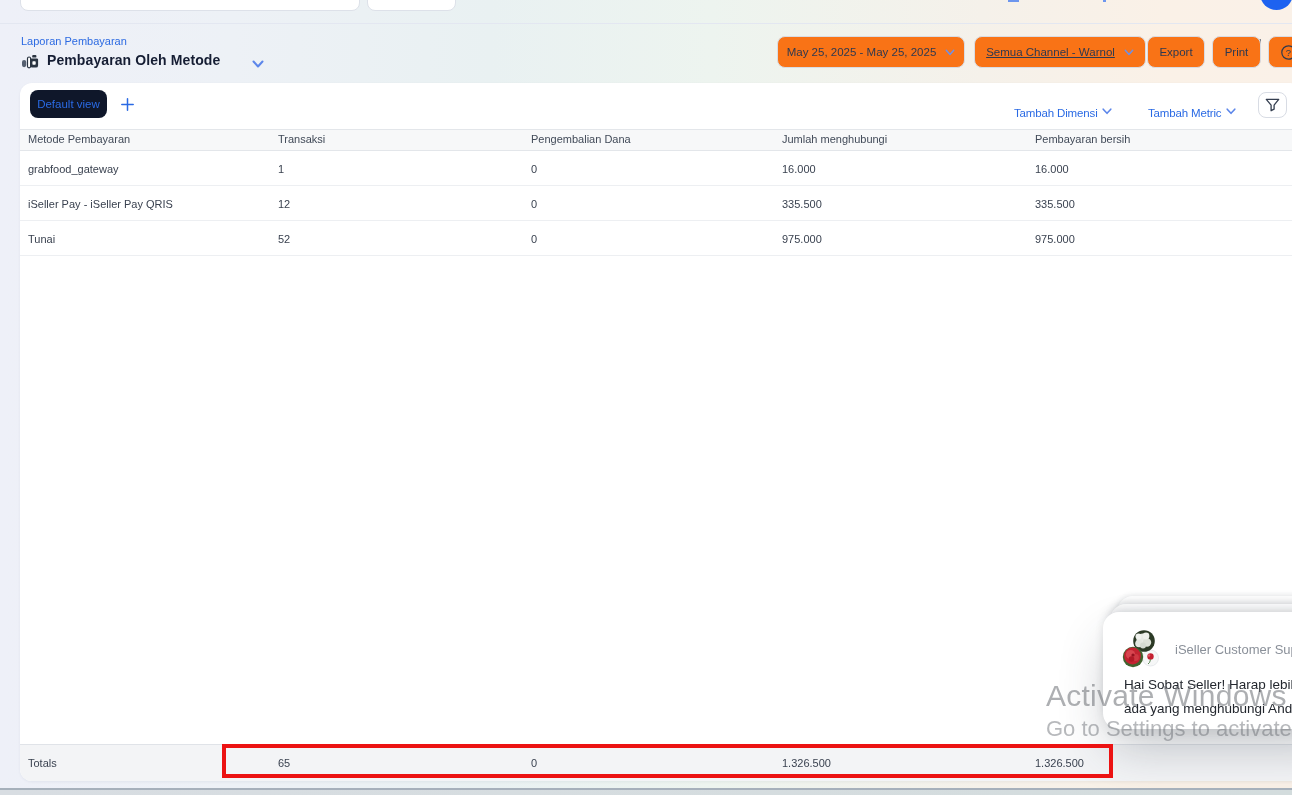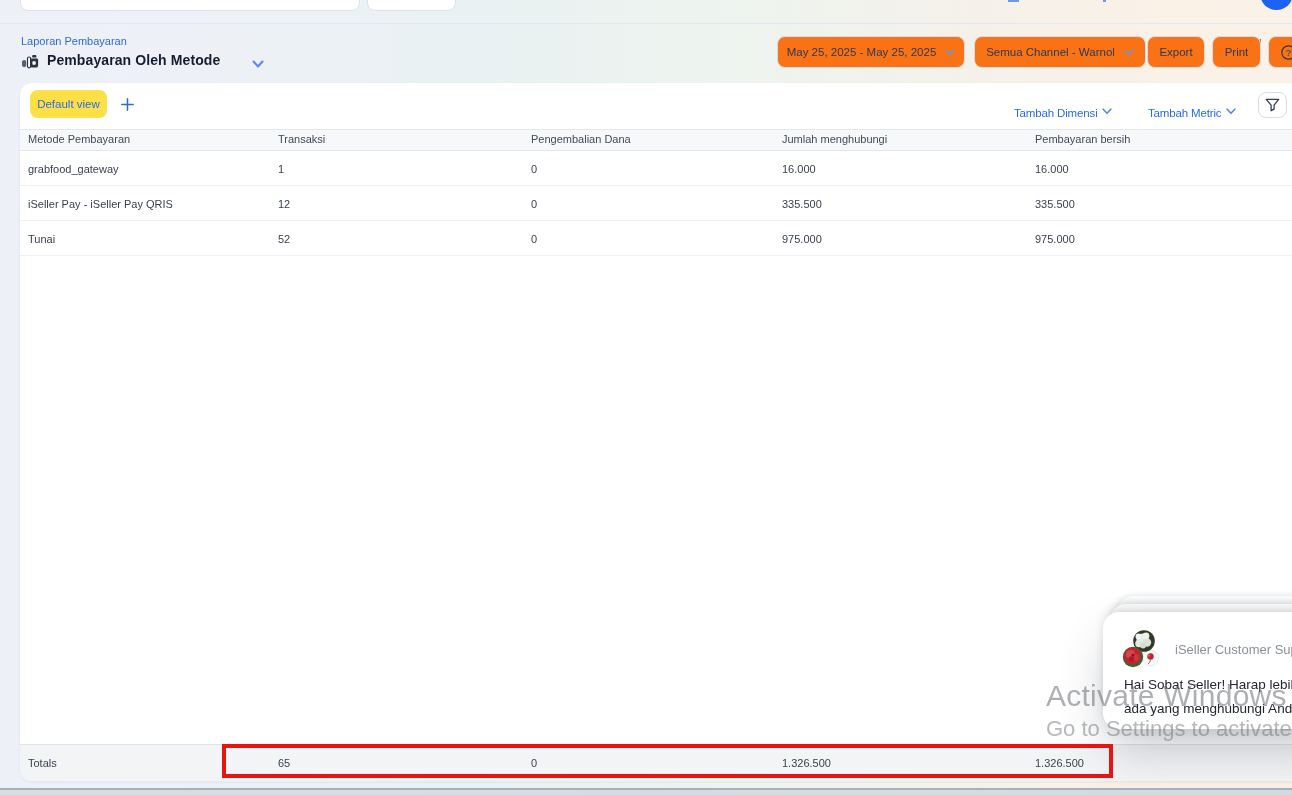--- a/index.html
+++ b/index.html
@@ -25,21 +25,21 @@
   .title-ic { position:absolute; left:22px; top:54px; }
   .title-chev { position:absolute; left:252px; top:55px; }
 
   .hbtn { position:absolute; top:36px; height:32px; background:#f97316; border:1px solid #d8dce4; border-radius:8px;
           font-size:11.5px; color:#2e3950; display:flex; align-items:center; justify-content:center; white-space:nowrap; }
   .chev-blue { display:inline-block; margin-left:9px; }
 
   
   .card { position:absolute; left:20px; top:83px; width:1282px; height:698px; background:#fff; border-radius:12px;
           box-shadow:0 1px 3px rgba(25,35,60,0.06); }
-  .pill { position:absolute; left:10px; top:7px; width:77px; height:28px; background:#fde047; border-radius:8px;
+  .pill { position:absolute; left:10px; top:7px; width:77px; height:28px; background:#0f172a; border-radius:8px;
           color:#2a6ae4; font-size:11.5px; display:flex; align-items:center; justify-content:center; }
   .plus { position:absolute; left:101px; top:14px; }
   .tlink { position:absolute; top:24px; font-size:11.5px; letter-spacing:-0.15px; color:#2a6ae4; }
   .fbtn { position:absolute; left:1238px; top:9px; width:29px; height:26px; background:#fff; border:1px solid #d8dce4; border-radius:8px;
           display:flex; align-items:center; justify-content:center; }
 
   .thead { position:absolute; left:0; top:46px; width:1282px; height:22px; background:#f7f8f9;
            border-top:1px solid #e3e6ea; border-bottom:1px solid #e3e6ea; }
   .hcell { position:absolute; top:3px; font-size:11px; color:#414a58; }
   .trow { position:absolute; left:0; width:1282px; height:35px; border-bottom:1px solid #edeff2; }
@@ -96,21 +96,21 @@
     <svg width="12" height="9" viewBox="0 0 12 9">
       <path d="M1.5 1.5 L6 6.5 L10.5 1.5" fill="none" stroke="#5c86ea" stroke-width="2" stroke-linecap="round" stroke-linejoin="round"></path>
     </svg>
   </div>
 
   <div class="hbtn" style="left:777px; width:188px;">May 25, 2025 - May 25, 2025
     <span class="chev-blue"><svg width="10" height="7" viewBox="0 0 10 7">
         <path d="M1.3 1.3 L5 5.4 L8.7 1.3" fill="none" stroke="#6b91ea" stroke-width="1.5" stroke-linecap="round" stroke-linejoin="round"></path>
       </svg></span>
   </div>
-  <div class="hbtn" style="left:974px; width:172px;">Semua Channel - Warnol
+  <div class="hbtn" style="left:974px; width:172px;text-decoration:underline;">Semua Channel - Warnol
     <span class="chev-blue"><svg width="10" height="7" viewBox="0 0 10 7">
         <path d="M1.3 1.3 L5 5.4 L8.7 1.3" fill="none" stroke="#6b91ea" stroke-width="1.5" stroke-linecap="round" stroke-linejoin="round"></path>
       </svg></span>
   </div>
   <div class="hbtn" style="left:1147px; width:58px;">Export</div>
   <div class="hbtn" style="left:1212px; width:49px;">Print</div>
   <div class="hbtn" style="left:1268px; width:40px;">
     <svg width="15" height="15" viewBox="0 0 15 15">
       <circle cx="7.5" cy="7.5" r="6.7" fill="none" stroke="#2e394e" stroke-width="1.2"></circle>
       <text x="7.5" y="11" font-size="9.5" text-anchor="middle" fill="#2e394e" font-family="Liberation Sans">?</text>

